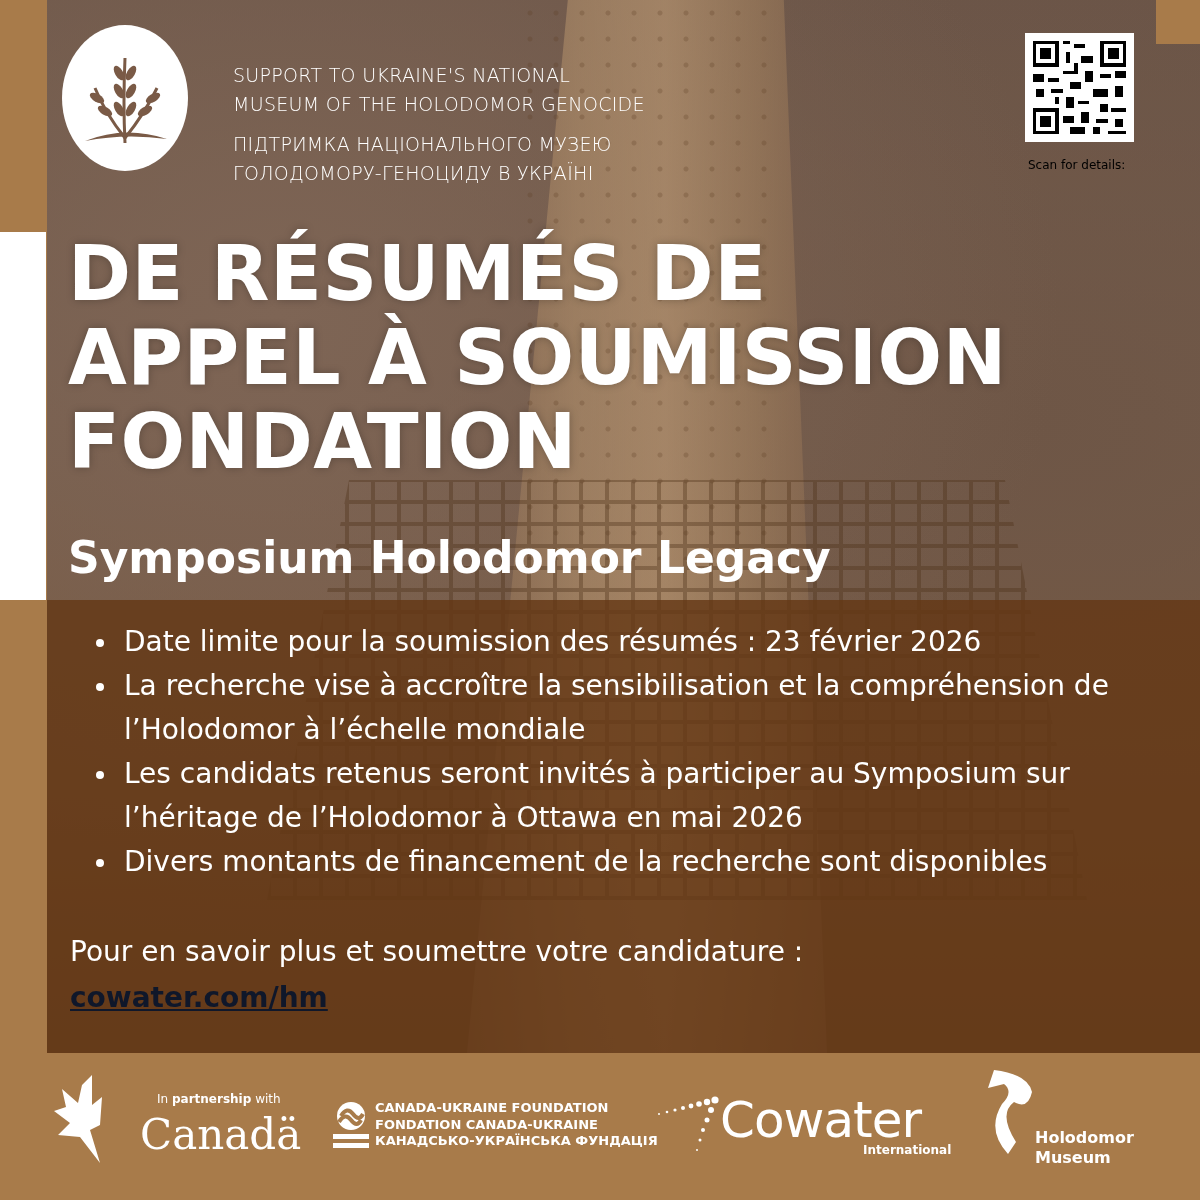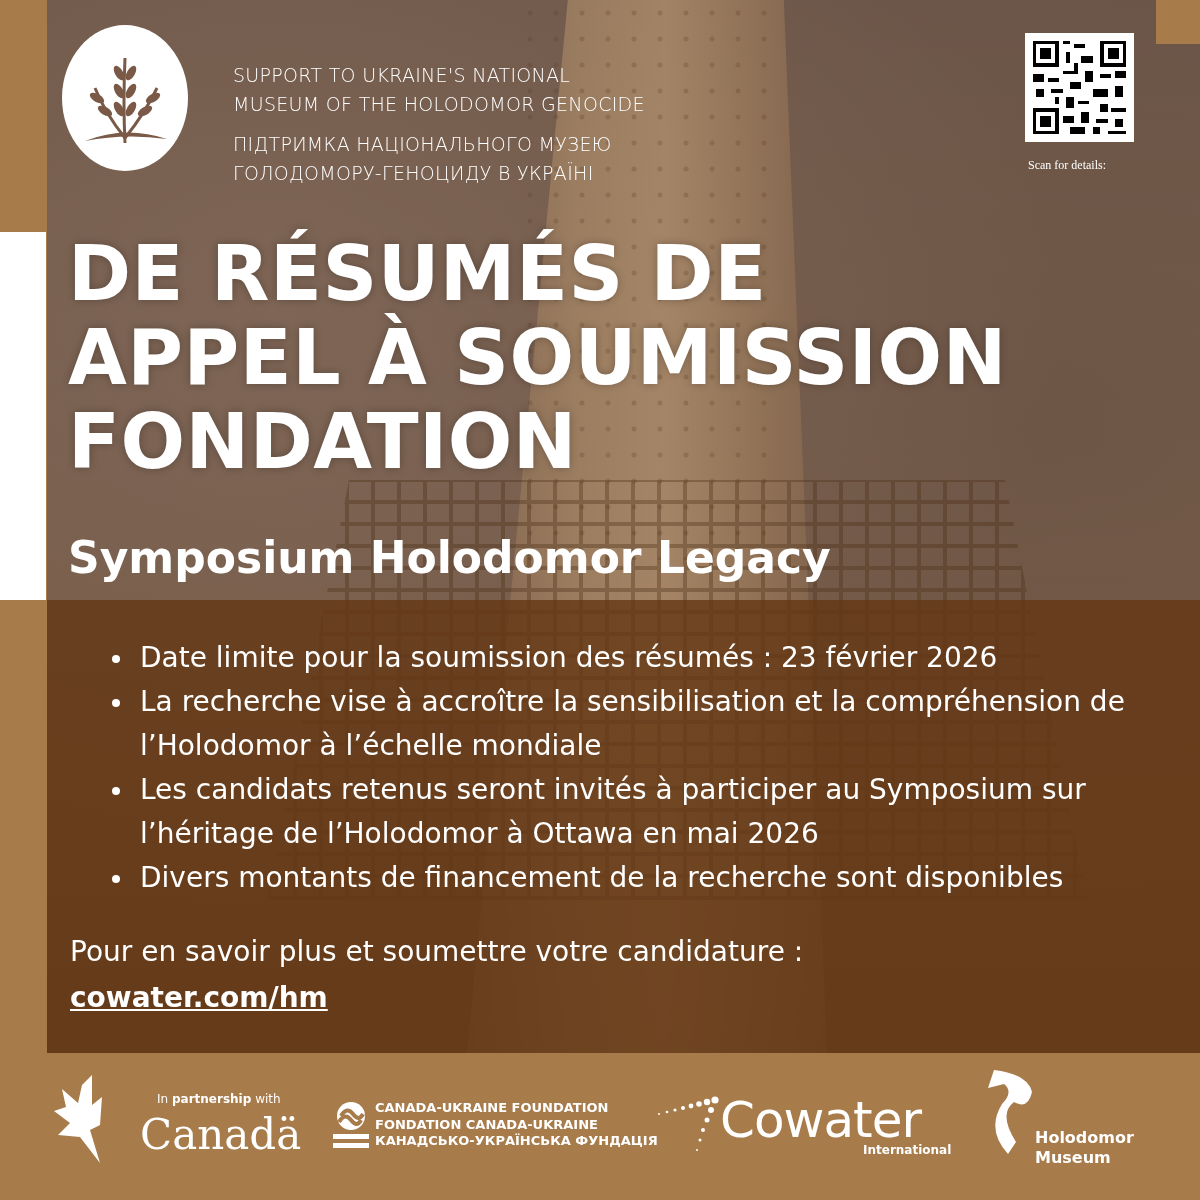--- a/index.html
+++ b/index.html
@@ -18,28 +18,28 @@
     background-image:repeating-linear-gradient(0deg,#4a2e16 0 4px,transparent 4px 22px),repeating-linear-gradient(90deg,#4a2e16 0 4px,transparent 4px 26px);
     clip-path:polygon(10% 0,90% 0,100% 100%,0 100%);}
   .overlay{position:absolute;left:47px;top:600px;width:1153px;height:453px;background:rgba(100,55,20,.80);}
   .white-bar{position:absolute;left:0;top:232px;width:46px;height:368px;background:#fff;}
   .corner-block{position:absolute;left:1156px;top:0;width:44px;height:44px;background:#a87b4a;}
   .logo{position:absolute;left:62px;top:25px;width:126px;height:146px;border-radius:50%;background:#fff;display:flex;align-items:center;justify-content:center;}
   .header-text{position:absolute;left:233px;top:18px;font-family:"DejaVu Sans",sans-serif;font-size:19px;letter-spacing:.3px;line-height:29px;font-weight:300;margin-top:43px;}
   .header-text .blk + .blk{margin-top:11px;}
   .qr{position:absolute;left:1025px;top:33px;width:109px;height:109px;background:#fff;}
   .qr svg{display:block;}
-  .scan{position:absolute;left:1028px;top:158px;font-size:12px;color:#ffffff;font-family:Liberation Serif, serif;}
+  .scan{position:absolute;left:1028px;top:158px;font-size:12px;color:#000000;}
   .title{position:absolute;left:68px;top:232px;font-family:"DejaVu Sans",sans-serif;font-weight:bold;font-size:76px;line-height:84px;letter-spacing:.5px;text-shadow:0 0 8px rgba(0,0,0,.25);}
   .subtitle{position:absolute;left:68px;top:530px;font-family:"DejaVu Sans",sans-serif;font-weight:bold;font-size:44px;line-height:56px;}
-  .bullets{position:absolute;left:92px;top:620px;width:1080px;margin:16px;padding:0;list-style:none;font-size:28px;line-height:44px;}
+  .bullets{position:absolute;left:92px;top:620px;width:1080px;margin:0;padding:0;list-style:none;font-size:28px;line-height:44px;}
   .bullets li{position:relative;padding-left:32px;}
   .bullets li::before{content:"";position:absolute;left:4px;top:19px;width:8px;height:8px;border-radius:50%;background:#fff;}
   .learn{position:absolute;left:70px;top:930px;font-size:28px;line-height:44px;}
-  .link{position:absolute;left:70px;top:976px;font-size:28px;line-height:44px;font-weight:bold;text-decoration:underline;color:#ffffff;}
+  .link{position:absolute;left:70px;top:976px;font-size:28px;line-height:44px;font-weight:bold;text-decoration:underline;color:#0f172a;}
   .footer{position:absolute;left:0;top:1053px;width:1200px;height:147px;}
   .f-item{position:absolute;}
   .partner{left:157px;top:1092px;font-size:12px;}
   .partner b{font-weight:bold;}
   .canada-word{left:124px;top:1110px;font-family:"DejaVu Serif","Liberation Serif",serif;font-size:42px;line-height:50px;margin-left:16px;}
   .cuf{left:333px;top:1100px;}
   .cuf-text{position:absolute;left:42px;top:0;font-size:13px;font-weight:bold;line-height:16.5px;white-space:nowrap;}
   .cowater{left:720px;top:1090px;font-size:50px;font-weight:normal;letter-spacing:-1px;line-height:60px;}
   .cowater-intl{left:863px;top:1143px;font-size:12px;font-weight:bold;}
   .hm{left:1035px;top:1128px;font-size:16px;font-weight:bold;line-height:20px;}

